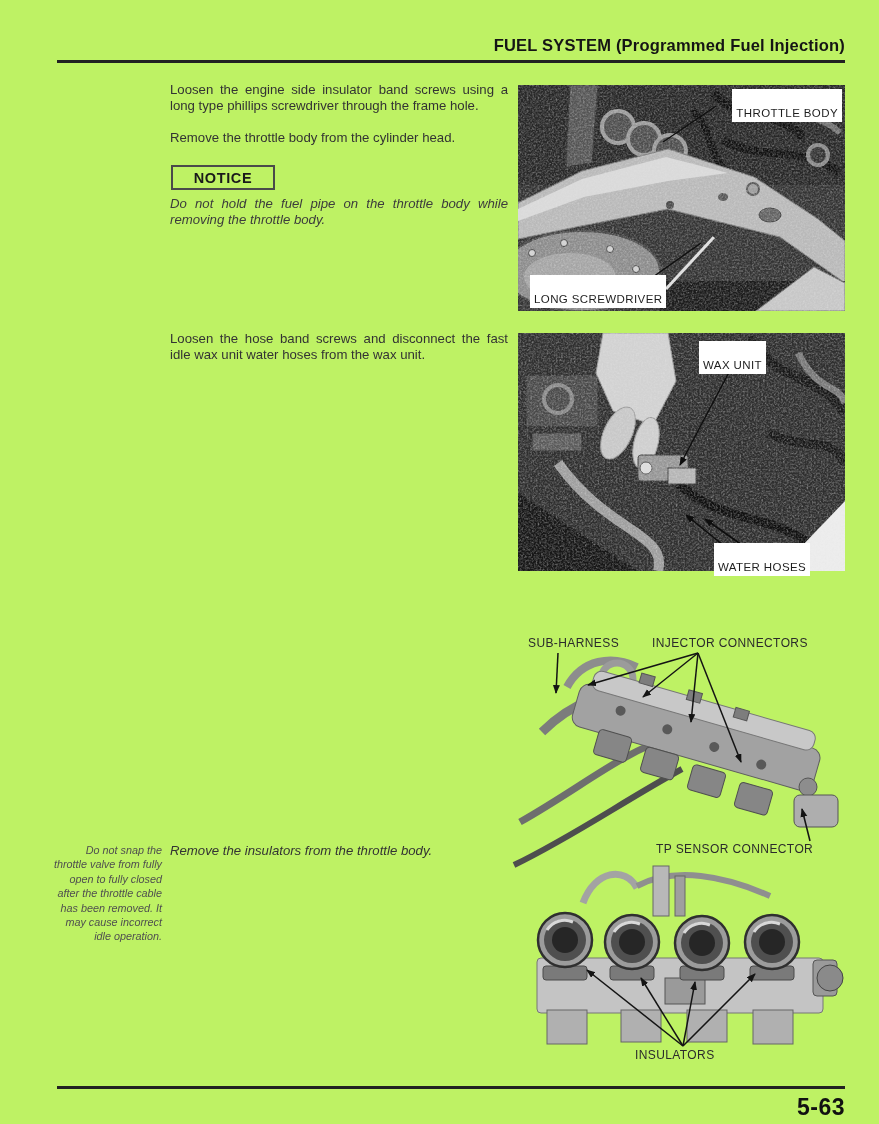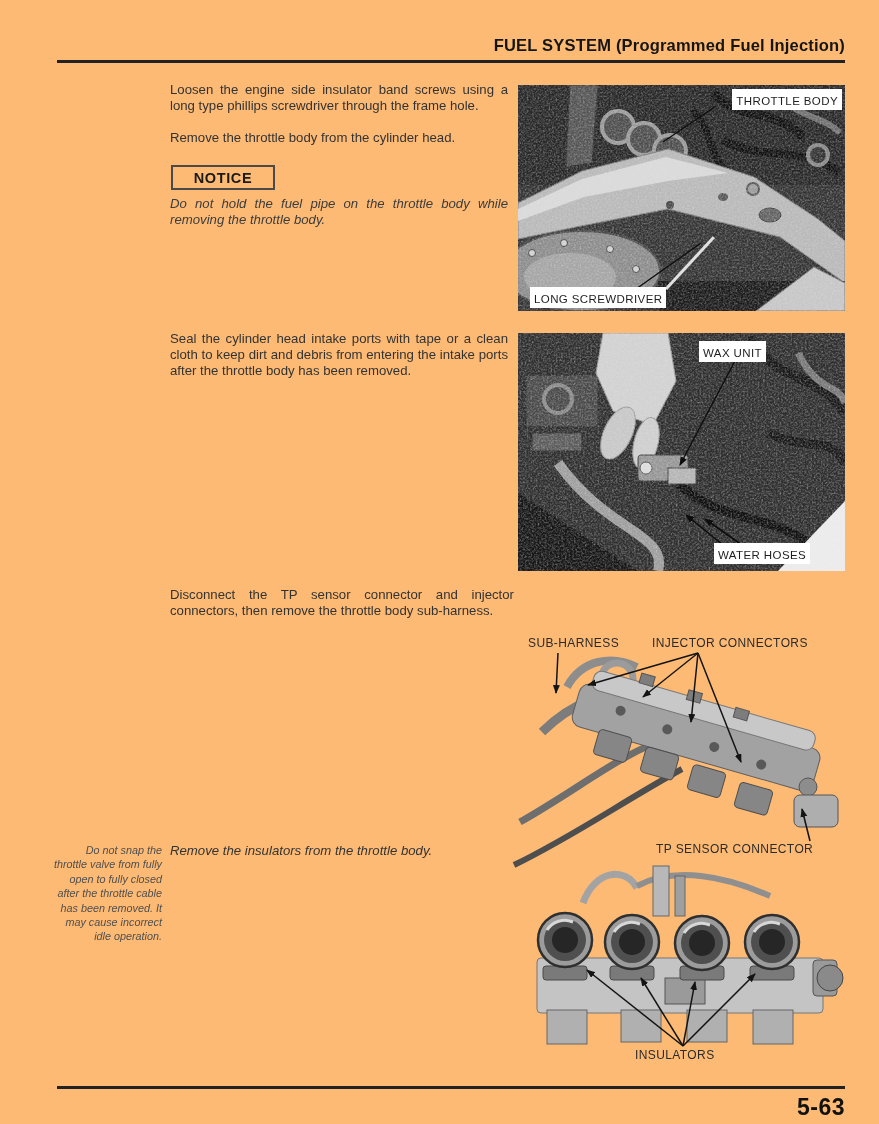--- a/index.html
+++ b/index.html
@@ -1,18 +1,18 @@
 <!DOCTYPE html>
 <html><head>
 <meta charset="utf-8">
 <style>
   html,body { margin:0; padding:0; background:#e9e9e9; }
   .page {
     position:relative; width:879px; height:1124px; margin:0 auto;
-    background:#fdba74; overflow:hidden;
+    background:#bef264; overflow:hidden;
     font-family:"Liberation Sans", sans-serif; color:#2b2b2b;
   }
   
   .hdr-title {
     position:absolute; top:36px; right:34px;
     font-size:16.5px; font-weight:bold; letter-spacing:.2px; color:#151515;
   }
   .rule { position:absolute; left:57px; width:788px; height:3px; background:#222; }
   .rule.top { top:60px; }
   .rule.bottom { top:1086px; }
@@ -36,21 +36,21 @@
   .margin-note {
     position:absolute; left:52px; top:843px; width:110px;
     font-size:10.8px; line-height:14.4px; font-style:italic;
     color:#4f4f4f; text-align:right;
   }
   
   .fig { position:absolute; }
   .fig svg { display:block; }
   .photo-label {
     position:absolute; background:#fff; color:#1e1e1e;
-    font-size:11.5px; letter-spacing:.4px; padding:6px 4px 2px; white-space:nowrap;
+    font-size:11.5px; letter-spacing:.4px; padding:18px 4px 2px; white-space:nowrap;
     line-height:13px;
   }
   .cap-label {
     position:absolute; color:#2b2b2b; font-size:12px; letter-spacing:.4px;
     white-space:nowrap; line-height:13px;
   }
 </style>
 </head>
 <body>
 
@@ -115,21 +115,21 @@
       </g>
       <rect width="327" height="226" filter="url(#grainA)" opacity="0.5"></rect>
       <line x1="198" y1="21" x2="145" y2="57" stroke="#0f0f0f" stroke-width="1.4"></line>
       <line x1="118" y1="204" x2="183" y2="158" stroke="#0f0f0f" stroke-width="1.4"></line>
     </svg>
     <div class="photo-label" style="top:4px; right:3px;">THROTTLE BODY</div>
     <div class="photo-label" style="bottom:3px; left:12px;">LONG SCREWDRIVER</div>
   </div>
 
   <div class="para" style="top:331px;">
-    <span style="display: block;">Seal the cylinder head intake ports with tape or a clean cloth to keep dirt and debris from entering the intake ports after the throttle body has been removed.</span>
+    <span style="display: block;">Loosen the hose band screws and disconnect the fast idle wax unit water hoses from the wax unit.</span>
   </div>
 
   <div class="fig" style="left:518px; top:333px; width:327px; height:174px;">
     <svg width="327" height="238" viewBox="0 0 327 238">
       <defs>
         <filter id="grainB" x="0" y="0" width="100%" height="100%">
           <feTurbulence type="fractalNoise" baseFrequency="0.55" numOctaves="2" seed="11"></feTurbulence>
           <feColorMatrix type="matrix" values="0 0 0 0 0.78  0 0 0 0 0.78  0 0 0 0 0.78  0.9 0.9 0.9 0 -1.15"></feColorMatrix>
         </filter>
         <marker id="ahF2" markerWidth="10" markerHeight="8" refX="8" refY="3.5" orient="auto" markerUnits="userSpaceOnUse">
@@ -163,21 +163,20 @@
       <polygon points="260,238 327,168 327,238" fill="#ededed"></polygon>
       <rect width="327" height="238" filter="url(#grainB)" opacity="0.5"></rect>
       <line x1="218" y1="26" x2="162" y2="132" stroke="#0d0d0d" stroke-width="1.4" marker-end="url(#ahF2)"></line>
       <line x1="205" y1="212" x2="168" y2="182" stroke="#0d0d0d" stroke-width="1.6" marker-end="url(#ahF2)"></line>
       <line x1="224" y1="212" x2="187" y2="186" stroke="#0d0d0d" stroke-width="1.6" marker-end="url(#ahF2)"></line>
     </svg>
     <div class="photo-label" style="top:8px; left:181px;">WAX UNIT</div>
     <div class="photo-label" style="top:210px; left:196px;">WATER HOSES</div>
   </div>
 
-  <div class="para" style="top:587px; width:344px;">Disconnect the TP sensor connector and injector connectors, then remove the throttle body sub-harness.</div>
 
   <div class="fig" style="left:512px; top:593px; width:352px; height:245px;margin-top:44px;">
     <svg width="352" height="245" viewBox="0 0 352 245">
       <defs>
         <marker id="ahF3" markerWidth="10" markerHeight="8" refX="8" refY="3.5" orient="auto" markerUnits="userSpaceOnUse">
           <path d="M0,0 L9,3.5 L0,7 z" fill="#141414"></path>
         </marker>
       </defs>
       <g fill="none">
         <path d="M 8,185 C 70,150 110,115 160,100" stroke="#6e6e6e" stroke-width="7"></path>

